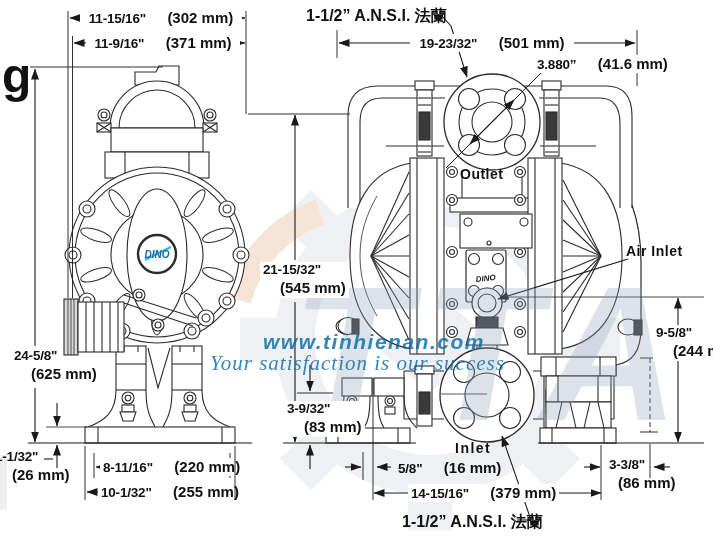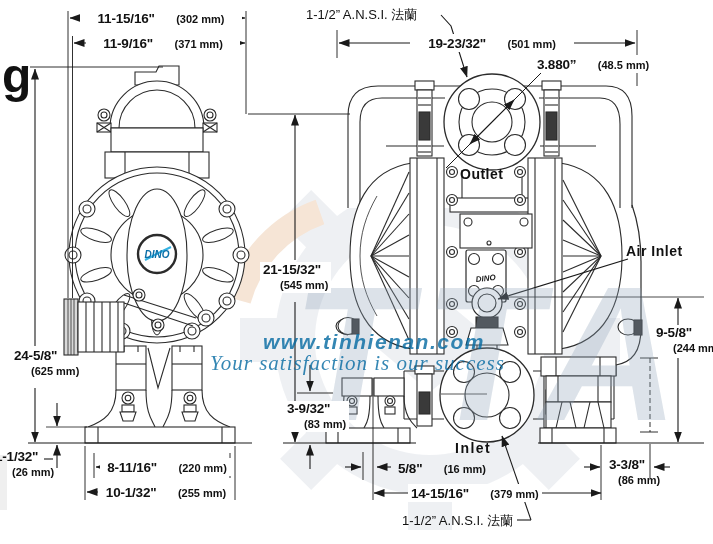--- a/index.html
+++ b/index.html
@@ -3,25 +3,25 @@
 <meta charset="utf-8">
 <style>
   html,body{margin:0;padding:0;background:#888;}
   #canvas{
     position:relative;width:713px;height:544px;background:#ffffff;
     overflow:hidden;font-family:"Liberation Sans",sans-serif;
   }
   .lbl{position:absolute;color:#111;white-space:nowrap;}
   .dim{font-weight:bold;}
   .dim .v{font-size:13.5px;letter-spacing:-0.2px;}
-  .dim .mm{font-size:11px;padding-left:17px;}
+  .dim .mm{font-size:15px;padding-left:17px;}
   .stk span{display:block;line-height:1.25;}
   .ctr{text-align:center;}
   .bgw{background:#ffffff;padding:0 3px;}
-  .ansi{font-size:13px;font-weight:400;}
+  .ansi{font-size:16px;font-weight:700;}
   .port{font-weight:bold;font-size:14px;letter-spacing:0.5px;}
   .gcut{font-weight:800;font-size:48px;line-height:1;}
   .wm-url{font-style:italic;font-weight:bold;font-size:21px;letter-spacing:1.5px;
     color:#0369a1;opacity:.8;}
   .wm-slogan{font-family:"Liberation Serif",serif;font-style:italic;font-size:21px;
     color:#0369a1;opacity:.8;letter-spacing:1px;}
   .wm-big{font-weight:bold;font-size:192px;line-height:.9;color:#8ea3b8;opacity:.30;
     transform:skewX(-10deg);letter-spacing:14px;}
   svg{position:absolute;left:0;top:0;}
   .noptr{pointer-events:none;}
@@ -451,21 +451,21 @@
   <span class="mm">(255 mm)</span>
 </div>
 
 <div class="lbl ansi" style="left:306px;top:6px;">1-1/2” A.N.S.I. 法蘭</div>
 <div class="lbl dim ctr bgw" style="left:410px;top:34px;width:158px;">
   <span class="v">19-23/32"</span>
   <span class="mm">(501 mm)</span>
 </div>
 <div class="lbl dim bgw" style="left:534px;top:55px;">
   <span class="v">3.880”</span>
-  <span class="mm">(48.5 mm)</span>
+  <span class="mm">(41.6 mm)</span>
 </div>
 <div class="lbl port" style="left:460px;top:166px;">Outlet</div>
 <div class="lbl port" style="left:626px;top:243px;">Air Inlet</div>
 <div class="lbl dim stk bgw" style="left:260px;top:262px;">
   <span class="v">21-15/32"</span>
   <span class="mm">(545 mm)</span>
 </div>
 <div class="lbl dim stk bgw" style="left:653px;top:325px;">
   <span class="v">9-5/8"</span>
   <span class="mm">(244 mm)</span>

